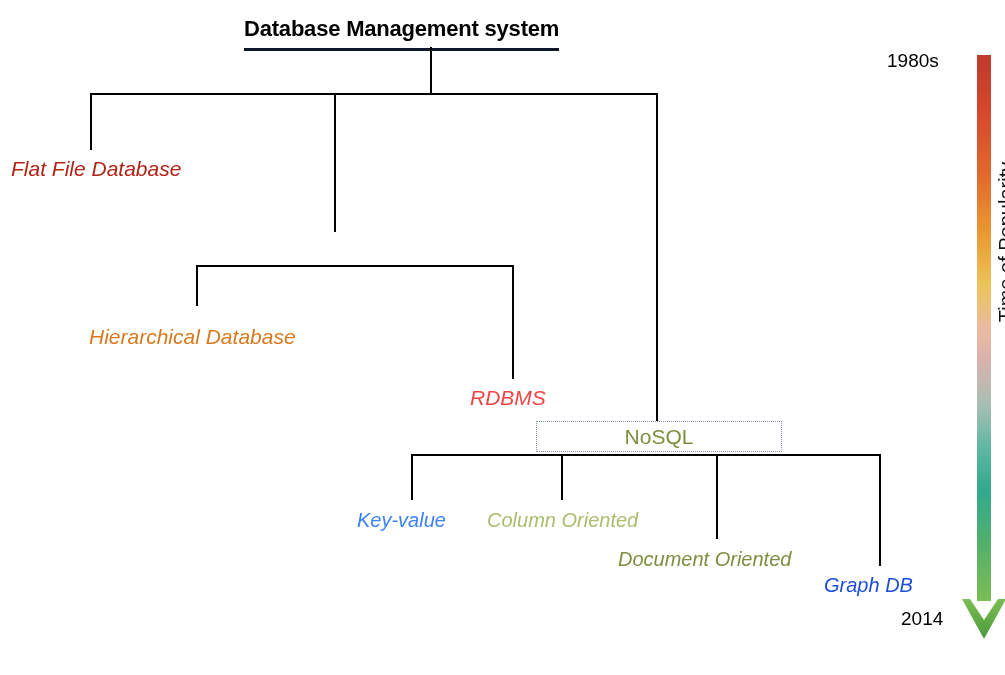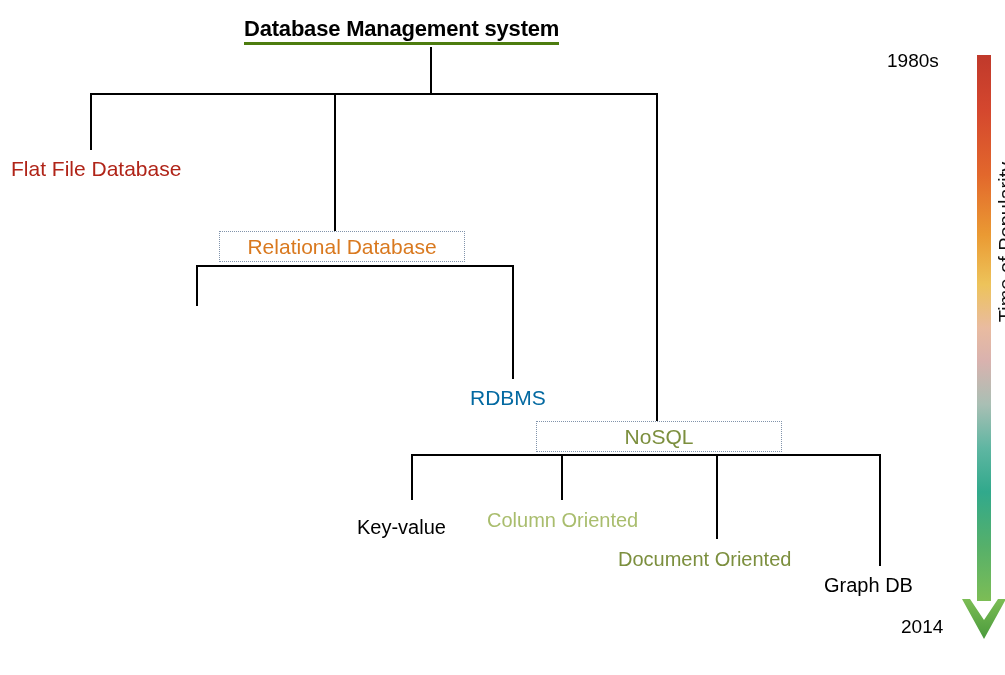--- a/index.html
+++ b/index.html
@@ -21,38 +21,39 @@
   
   .diagram-title {
     position: absolute;
     left: 244px;
     top: 16px;
     font-size: 22px;
     font-weight: bold;
     color: #000000;
     letter-spacing: -0.2px;
     white-space: nowrap;
-    border-bottom: 3px solid #4d7c0f;
-    padding-bottom: 0;
+    border-bottom: 3px solid #0f172a;
+    padding-bottom: 6px;
   }
 
   
   .node-label {
     position: absolute;
     white-space: nowrap;
     line-height: 1.1;
+    font-style: italic;
   }
 
   .n-flatfile     { left: 11px;  top: 157px; font-size: 21px; color: #b02418; }
   .n-hierarchical { left: 89px;  top: 325px; font-size: 21px; color: #d9791f; }
-  .n-rdbms        { left: 470px; top: 386px; font-size: 21px; color: #0369a1; }
-  .n-keyvalue     { left: 357px; top: 509px; font-size: 20px; color: #000000; margin-top: 7px; }
+  .n-rdbms        { left: 470px; top: 386px; font-size: 21px; color: #ef4444; }
+  .n-keyvalue     { left: 357px; top: 509px; font-size: 20px; color: #3b82f6; }
   .n-column       { left: 487px; top: 509px; font-size: 20px; color: #a9bd6d; }
   .n-document     { left: 618px; top: 548px; font-size: 20px; color: #7c8f3e; }
-  .n-graphdb      { left: 824px; top: 574px; font-size: 20px; color: #000000; }
+  .n-graphdb      { left: 824px; top: 574px; font-size: 20px; color: #1d4ed8; }
 
   
   .node-box {
     position: absolute;
     border: 1px dotted #8193ab;
     display: flex;
     align-items: center;
     justify-content: center;
     white-space: nowrap;
     background: #ffffff;
@@ -118,21 +119,21 @@
     width: 46px;
     height: 45px;
   }
   .timeline-label {
     position: absolute;
     font-size: 19px;
     color: #000000;
     white-space: nowrap;
   }
   .t-start { left: 887px; top: 50px; }
-  .t-end   { left: 901px; top: 608px; margin-top: 8px; }
+  .t-end   { left: 901px; top: 608px; }
   .timeline-axis-title {
     position: absolute;
     left: 886px;
     top: 229px;
     width: 240px;
     height: 26px;
     font-size: 20px;
     color: #111111;
     white-space: nowrap;
     transform: rotate(-90deg);
@@ -158,21 +159,21 @@
   <div class="line-v l2-d-hier"></div>
   <div class="line-v l2-d-rdb"></div>
 
   <div class="line-h l3-bar"></div>
   <div class="line-v l3-d-kv"></div>
   <div class="line-v l3-d-col"></div>
   <div class="line-v l3-d-doc"></div>
   <div class="line-v l3-d-gdb"></div>
 
   <div class="node-label n-flatfile">Flat File Database</div>
-  <div class="node-box   b-relational">Relational Database</div>
+  <div class="node-label n-hierarchical">Hierarchical Database</div>
   <div class="node-label n-rdbms">RDBMS</div>
   <div class="node-box   b-nosql">NoSQL</div>
   <div class="node-label n-keyvalue">Key-value</div>
   <div class="node-label n-document">Document Oriented</div>
   <div class="node-label n-column">Column Oriented</div>
   <div class="node-label n-graphdb">Graph DB</div>
 
   <div class="timeline-label t-start">1980s</div>
   <div class="timeline-label t-end">2014</div>
   <div class="timeline-axis-title">Time of Popularity</div>

